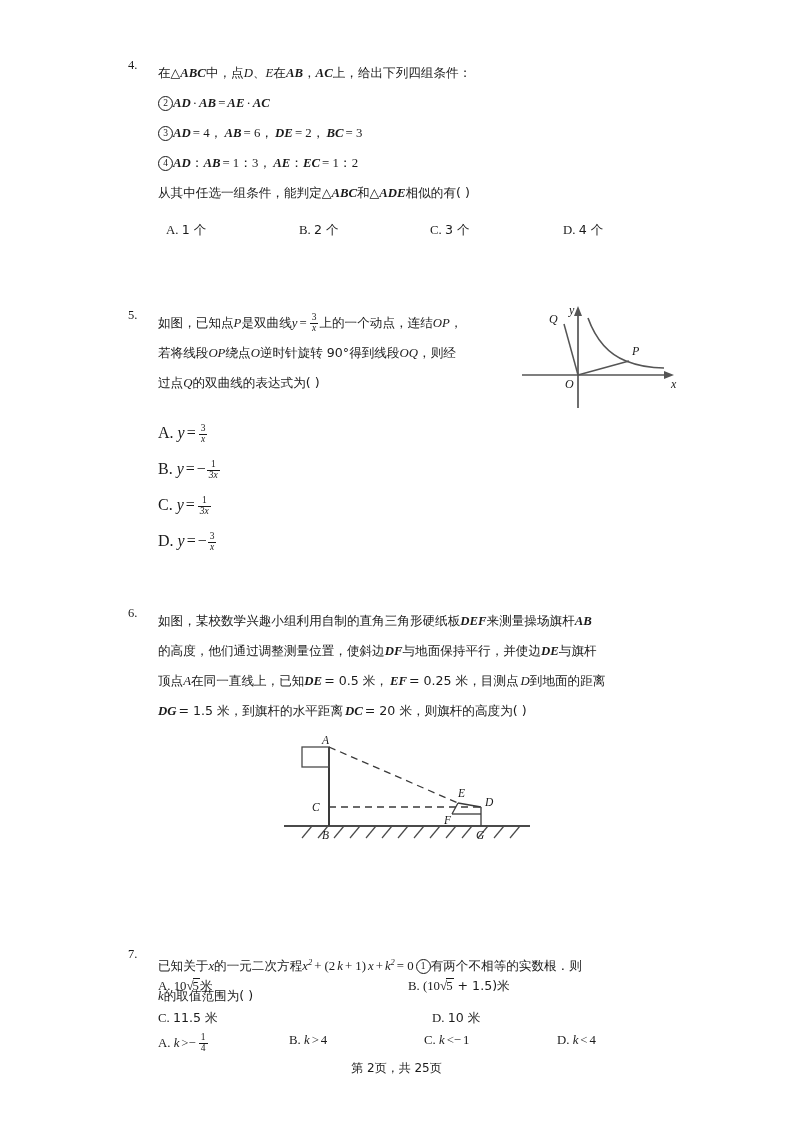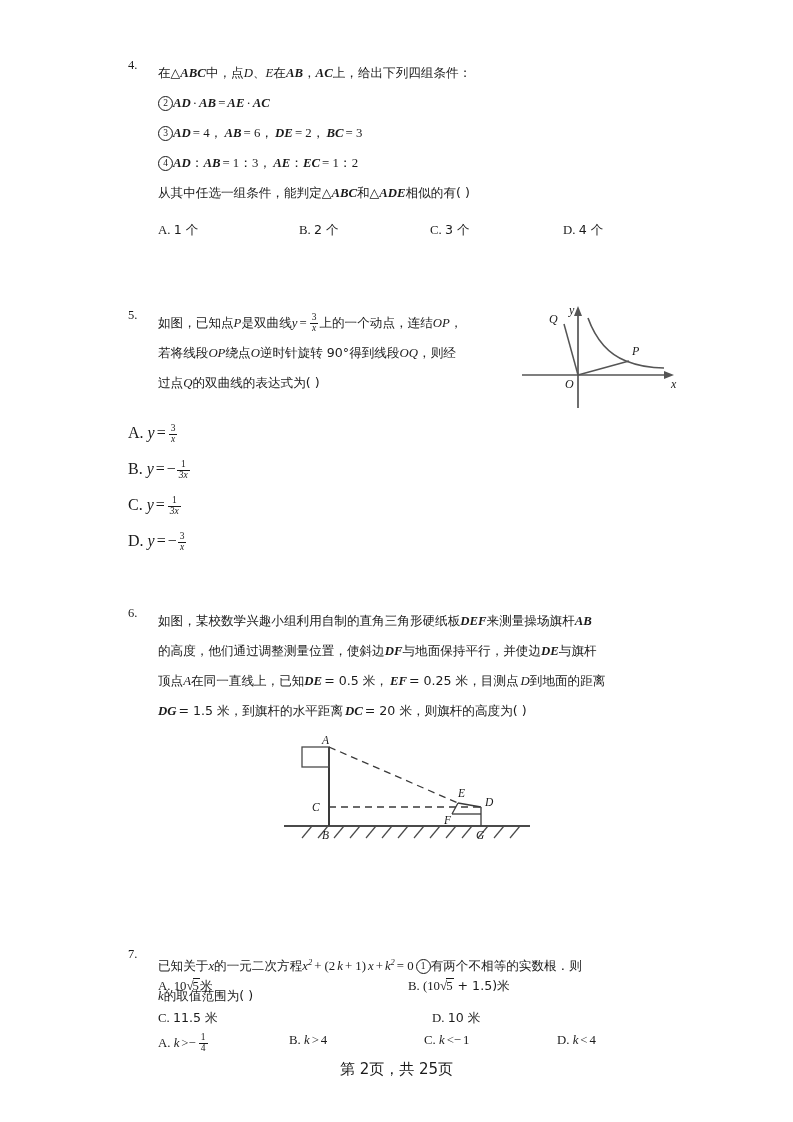--- a/index.html
+++ b/index.html
@@ -97,21 +97,21 @@
   
   .figure { position: absolute; }
 
   
   .footer {
     position: absolute;
     left: 0;
     top: 1060px;
     width: 793px;
     text-align: center;
-    font-size: 15px;
+    font-size: 12px;
     font-family: "DejaVu Sans", "Liberation Sans", sans-serif;
     color: #1a1a1a;
   }
 </style>
 </head>
 <body>
 
 <div class="page">
 
   <div class="q" style="top:58px;">
@@ -134,21 +134,21 @@
       <div class="line">
         <span class="circ">4</span><span class="bi">AD</span><span class="cn">：</span><span class="bi">AB</span><span class="op">= 1：3，</span><span class="bi">AE</span><span class="cn">：</span><span class="bi">EC</span><span class="op">= 1：2</span>
       </div>
 
       <div class="line">
         <span class="cn">从其中任选一组条件，能判定△</span><span class="bi">ABC</span><span class="cn">和△</span><span class="bi">ADE</span><span class="cn">相似的有(  )</span>
       </div>
     </div>
 
     <div class="opts" style="margin-top:14px;">
-      <div class="opt" style="left:0px;">
+      <div class="opt" style="left:8px;">
         <span class="opt-lbl">A.</span>
         <span class="cn">1 个</span>
       </div>
       <div class="opt" style="left:141px;">
         <span class="opt-lbl">B.</span>
         <span class="cn">2 个</span>
       </div>
       <div class="opt" style="left:272px;">
         <span class="opt-lbl">C.</span>
         <span class="cn">3 个</span>
@@ -193,21 +193,21 @@
         <line x1="62" y1="77" x2="48" y2="26" stroke="#555" stroke-width="1.5"></line>
 
         <text x="53" y="16" font-family="Liberation Serif, serif" font-style="italic" font-size="12" fill="#1a1a1a">y</text>
         <text x="155" y="90" font-family="Liberation Serif, serif" font-style="italic" font-size="12" fill="#1a1a1a">x</text>
         <text x="49" y="90" font-family="Liberation Serif, serif" font-style="italic" font-size="12" fill="#1a1a1a">O</text>
         <text x="116" y="57" font-family="Liberation Serif, serif" font-style="italic" font-size="12" fill="#1a1a1a">P</text>
         <text x="33" y="25" font-family="Liberation Serif, serif" font-style="italic" font-size="12" fill="#1a1a1a">Q</text>
       </svg>
     </div>
 
-    <div style="margin-top:26px;">
+    <div style="margin-left:30px; margin-top:26px;">
       <div style="height:36px;">
         <span class="opt-lbl">A.</span>
         <span class="it">y</span><span class="op">=</span><span></span><span class="frac"><span class="n">3</span><span class="d it">x</span></span>
       </div>
       <div style="height:36px;">
         <span class="opt-lbl">B.</span>
         <span class="it">y</span><span class="op">=</span><span>−</span><span class="frac"><span class="n">1</span><span class="d it">3x</span></span>
       </div>
       <div style="height:36px;">
         <span class="opt-lbl">C.</span>

